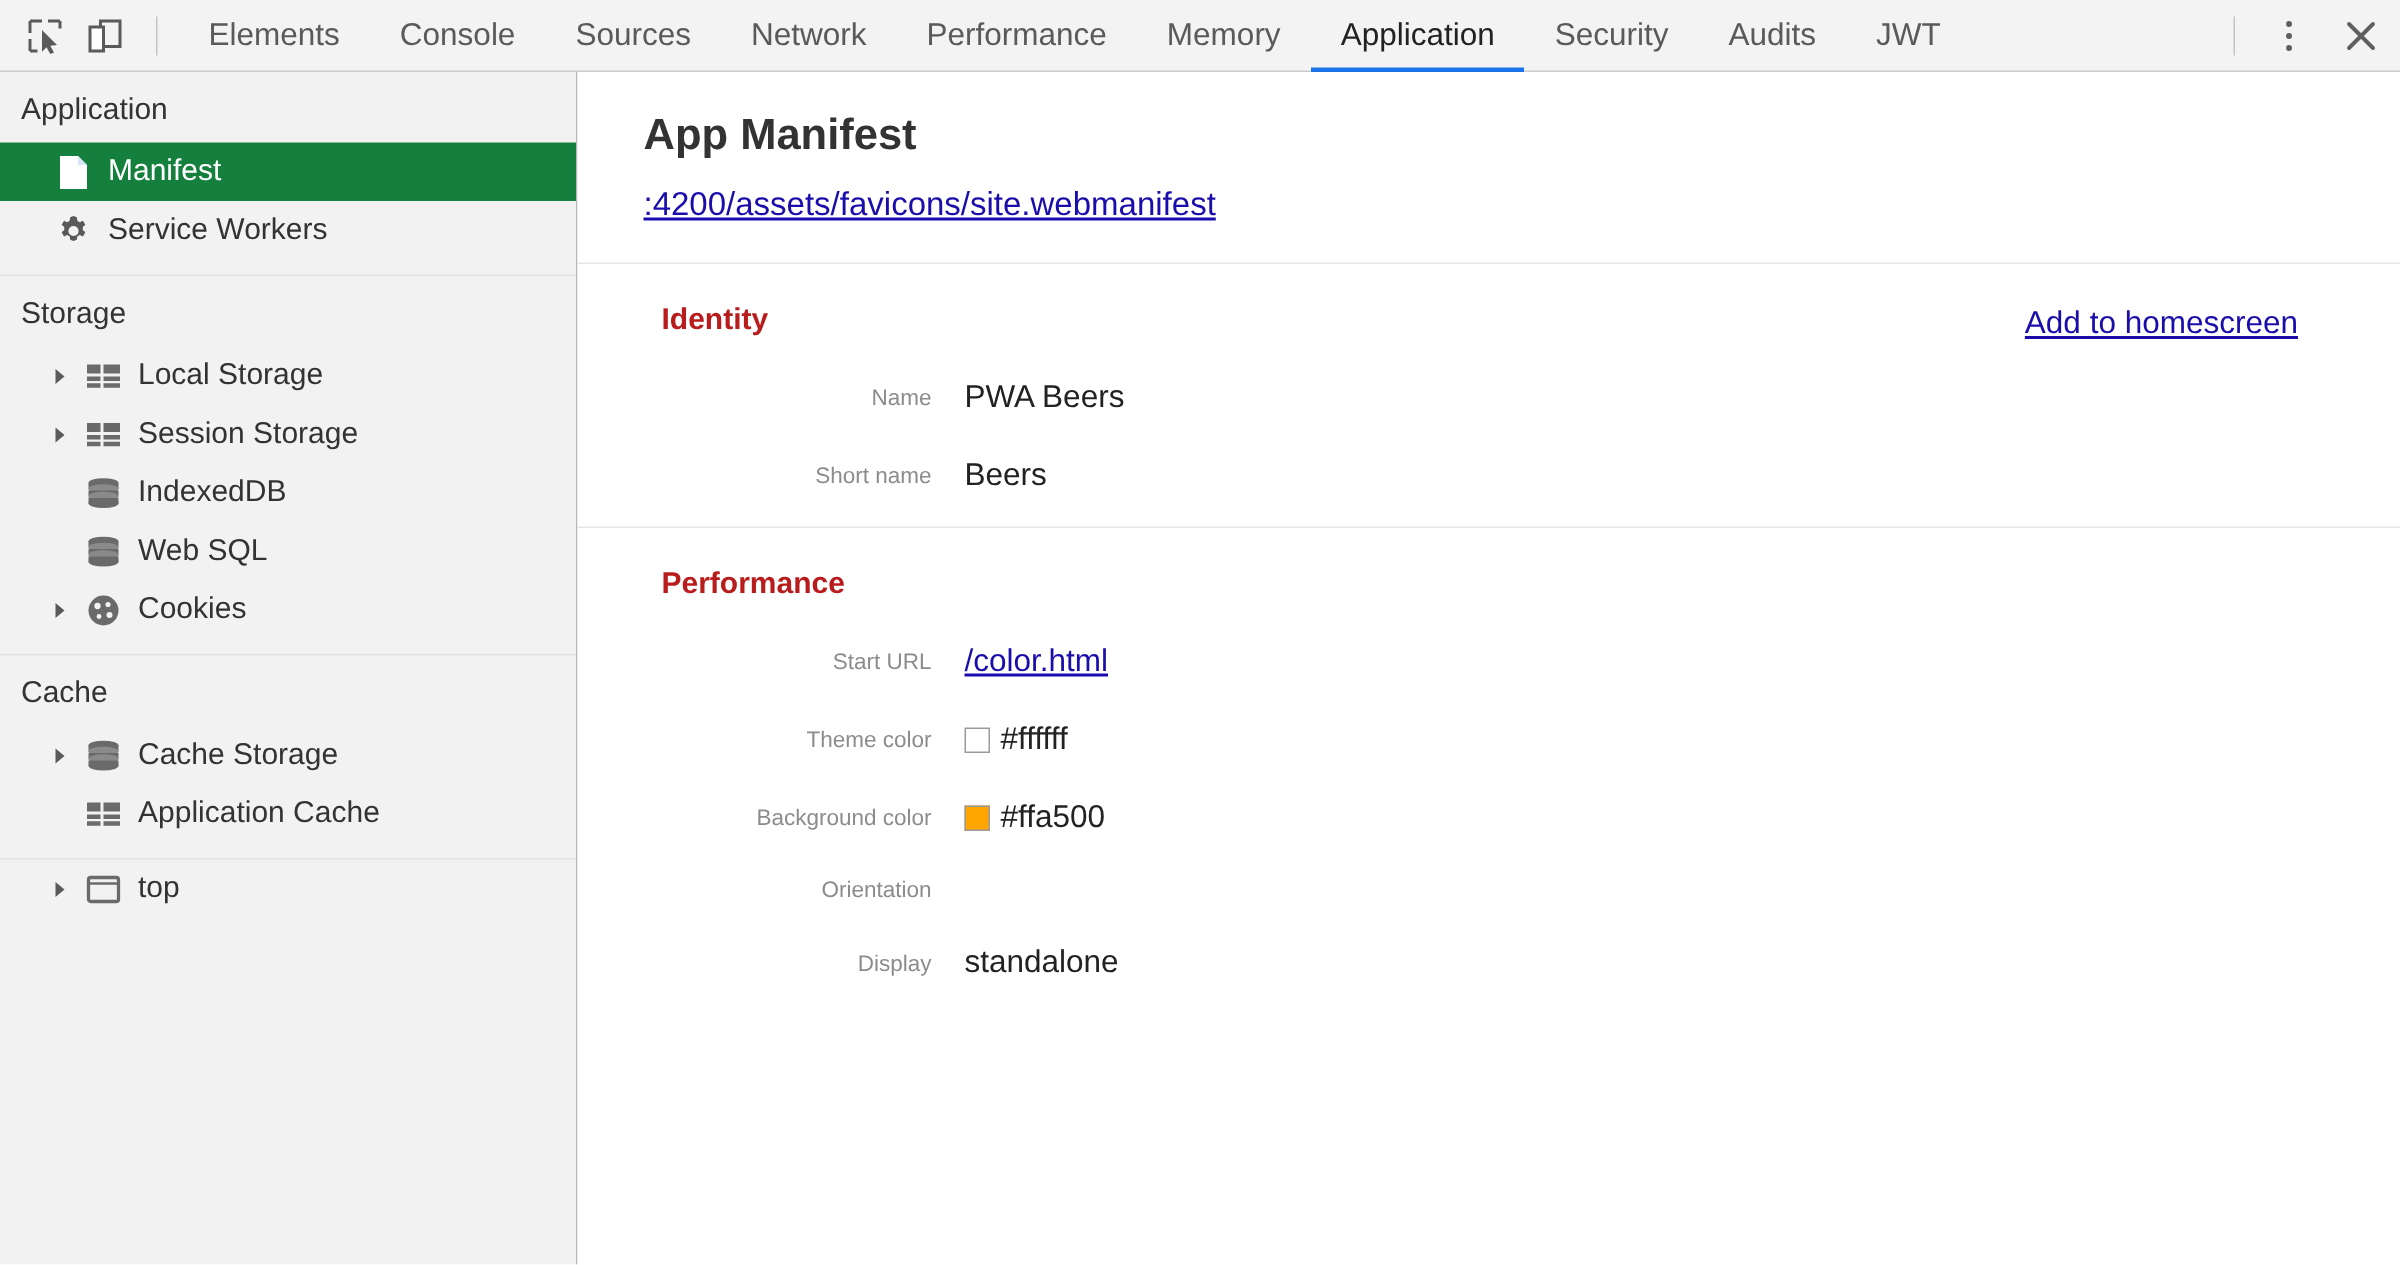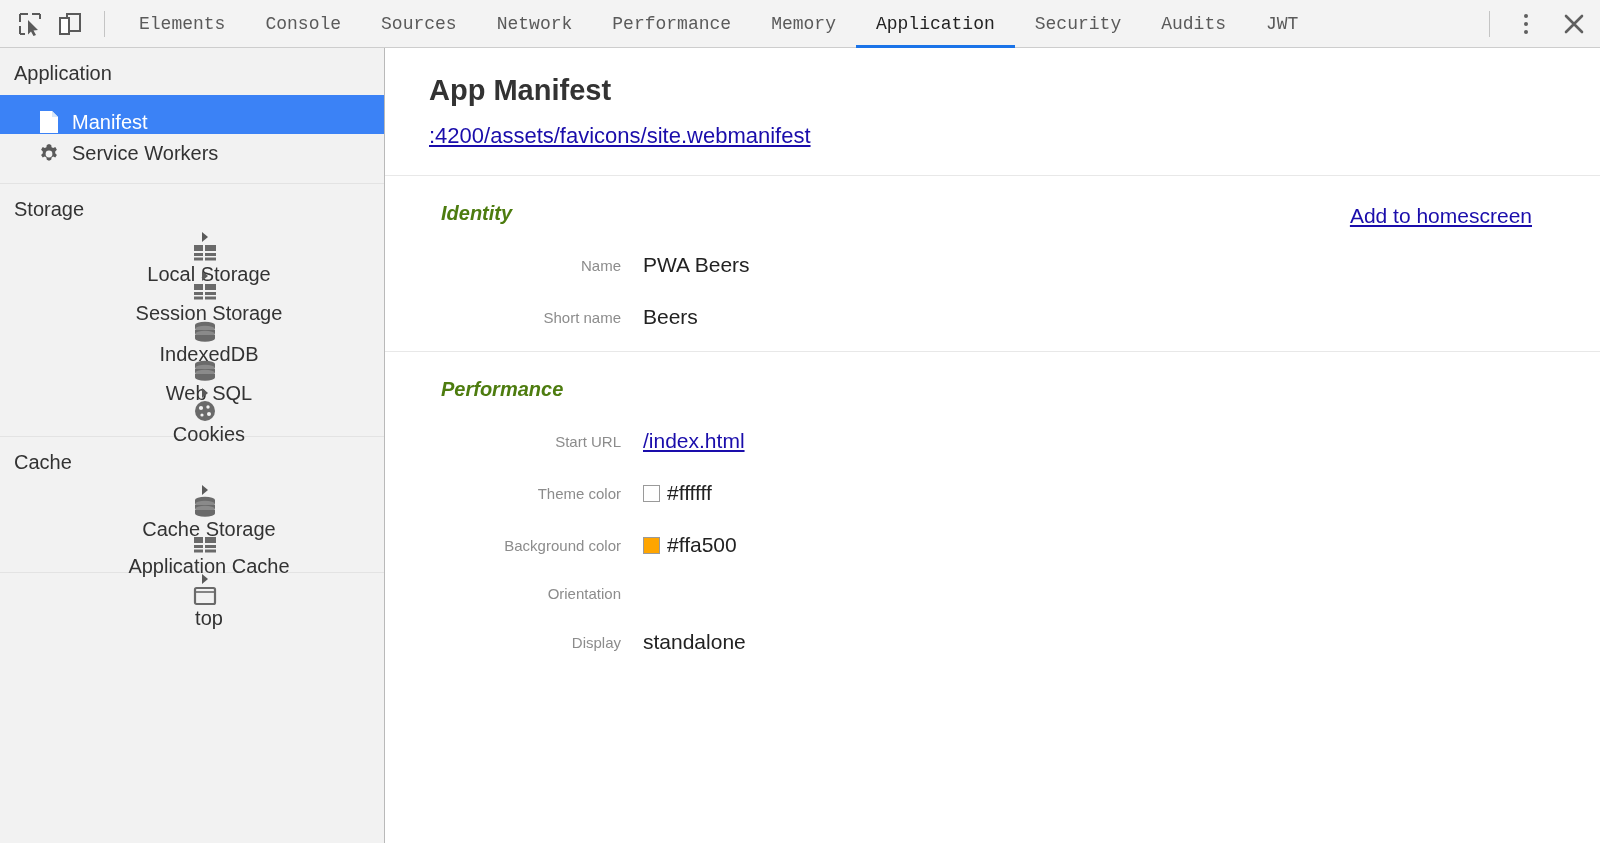--- a/index.html
+++ b/index.html
@@ -25,26 +25,25 @@
     cursor: pointer;
   }
   .tb-icon-btn:first-child { margin-left: 10px; }
   .tb-sep {
     width: 1px; height: 26px; background: #c4c4c4; margin: 0 14px;
   }
   .tabs { display: flex; align-items: stretch; height: 48px; }
   .tab {
     display: flex; align-items: center;
     padding: 0 20px;
-    font-size: 18px;
+    font-size: 21px;
     color: #5a5a5a;
     cursor: pointer;
     position: relative;
     white-space: nowrap;
-    font-family: Liberation Mono, monospace;
   }
   .tab.active { color: #222222; }
   .tab.active::after {
     content: "";
     position: absolute;
     left: 0; right: 0; bottom: 0;
     height: 3px;
     background: #1a73e8;
   }
   .toolbar-right {
@@ -88,36 +87,35 @@
     display: flex;
     align-items: center;
     height: 39px;
     padding-left: 14px;
     font-size: 20px;
     color: #333333;
     cursor: pointer;
     white-space: nowrap;
   }
   .side-row.selected {
-    background: #3b82f6;
+    background: #15803d;
     color: #ffffff;
-    align-items: flex-end;
   }
   .arrow {
     width: 20px; flex: none;
     display: flex; align-items: center; justify-content: flex-start;
   }
   .arrow svg { display: block; }
   .arrow.spacer { visibility: hidden; }
   .row-icon {
     width: 30px; flex: none;
     display: flex; align-items: center; justify-content: center;
     margin-right: 8px;
   }
-  .indent-1 { padding-left: 34px; flex-direction: column; }
+  .indent-1 { padding-left: 34px; }
 
   
   .main {
     flex: 1;
     background: #ffffff;
     overflow: hidden;
     position: relative;
   }
   .panel-head { padding: 26px 0 0 44px; }
   .panel-title {
@@ -131,23 +129,22 @@
     color: #1a0dab;
     text-decoration: underline;
     cursor: pointer;
     display: inline-block;
   }
   .hr { height: 1px; background: #e8e8e8; width: 100%; }
   .section { padding: 26px 0 22px 0; position: relative; }
   .section-title {
     font-size: 20px;
     font-weight: bold;
-    color: #4d7c0f;
+    color: #b91c1c;
     padding-left: 56px;
-    font-style: italic;
   }
   .add-home {
     position: absolute;
     right: 68px;
     top: 28px;
     font-size: 21px;
     color: #1a0dab;
     text-decoration: underline;
     cursor: pointer;
   }
@@ -458,21 +455,21 @@
       </div>
     </div>
 
     <div class="hr"></div>
 
     <div class="section">
       <div class="section-title">Performance</div>
 
       <div class="field">
         <div class="field-label">Start URL</div>
-        <a class="field-value link">/index.html</a>
+        <a class="field-value link">/color.html</a>
       </div>
 
       <div class="field">
         <div class="field-label">Theme color</div>
         <div class="field-value">
           <span class="swatch" style="background: rgb(255, 255, 255);"></span>
           <span>#ffffff</span>
         </div>
       </div>
 

